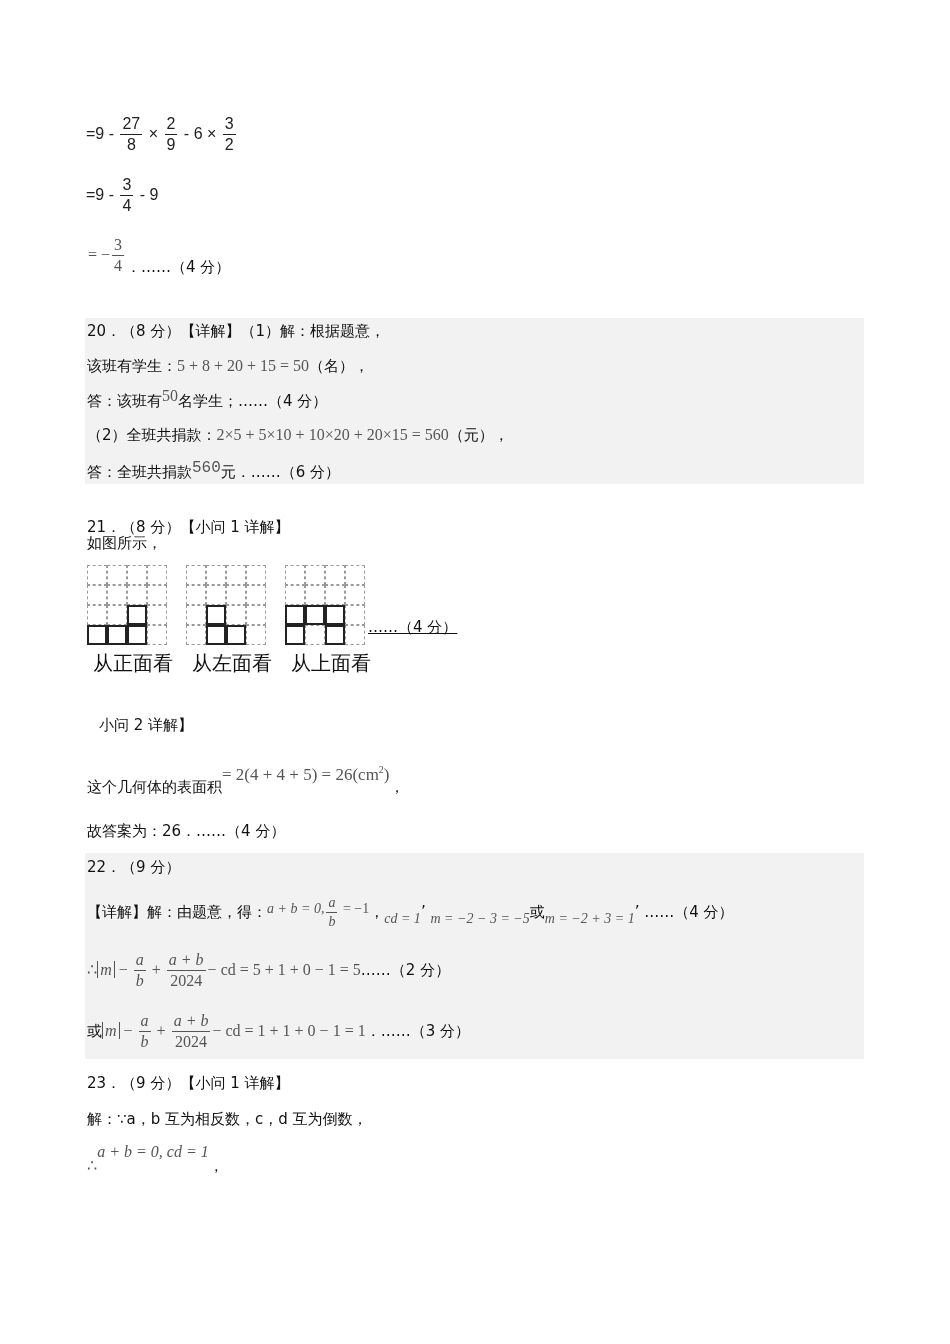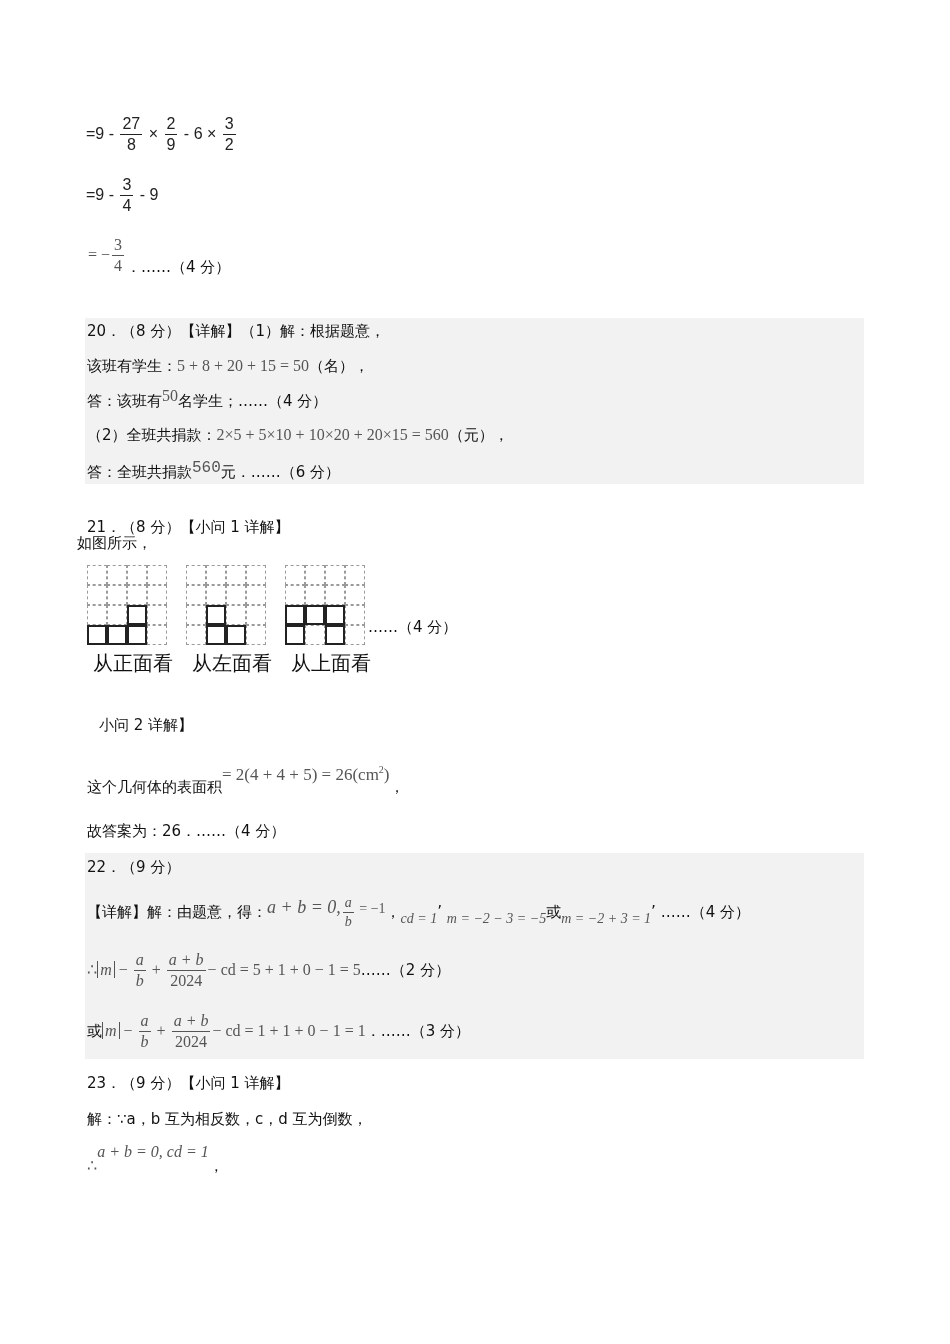--- a/index.html
+++ b/index.html
@@ -58,21 +58,21 @@
   <span>答：该班有</span><span class="m" style="position:relative;top:-5px;">50</span><span>名学生；……（4 分）</span>
 </div>
 <div class="abs cn" style="left:87px;top:426px;">
   <span>（2）全班共捐款：</span><span class="m">2×5 + 5×10 + 10×20 + 20×15 = 560</span><span>（元），</span>
 </div>
 <div class="abs cn" style="left:87px;top:463px;">
   <span>答：全班共捐款</span><span class="m" style="position:relative;top:-5px;font-family:Liberation Mono, monospace;">560</span><span>元．……（6 分）</span>
 </div>
 
 <div class="abs cn" style="left:87px;top:498px;margin-top:20px;">21．（8 分）【小问 1 详解】</div>
-<div class="abs cn" style="left:77px;top:534px;text-align:right;">如图所示，</div>
+<div class="abs cn" style="left:87px;top:534px;text-align:right;">如图所示，</div>
 
 <div class="grid" style="left:87px;top:565px;">
     <div class="cell" style="left: 0px; top: 0px;"></div>
     <div class="cell" style="left: 20px; top: 0px;"></div>
     <div class="cell" style="left: 40px; top: 0px;"></div>
     <div class="cell" style="left: 60px; top: 0px;"></div>
     <div class="cell" style="left: 0px; top: 20px;"></div>
     <div class="cell" style="left: 20px; top: 20px;"></div>
     <div class="cell" style="left: 40px; top: 20px;"></div>
     <div class="cell" style="left: 60px; top: 20px;"></div>
@@ -130,32 +130,32 @@
     <div class="solid" style="left: 0px; top: 40px;"></div>
     <div class="solid" style="left: 20px; top: 40px;"></div>
     <div class="solid" style="left: 40px; top: 40px;"></div>
     <div class="solid" style="left: 0px; top: 60px;"></div>
     <div class="solid" style="left: 40px; top: 60px;"></div>
   </div>
 
 <div class="gridlabel cn" style="left:93px;top:650px;">从正面看</div>
 <div class="gridlabel cn" style="left:192px;top:650px;">从左面看</div>
 <div class="gridlabel cn" style="left:291px;top:650px;">从上面看</div>
-<div class="abs cn" style="left:368px;top:618px;">……（4 分）</div>
+<div class="abs cn" style="left:368px;top:618px;text-decoration:underline;">……（4 分）</div>
 
 <div class="abs cn" style="left:99px;top:716px;">小问 2 详解】</div>
 <div class="abs cn" style="left:87px;top:764px;">
   <span style="position:relative;top:12px;">这个几何体的表面积</span><span class="m" style="font-size:17px;"><span>= 2(4 + 4 + 5) = 26(cm</span><span class="sup">2</span><span>)</span></span><span style="position:relative;top:12px;">，</span>
 </div>
 <div class="abs cn" style="left:87px;top:822px;">故答案为：26．……（4 分）</div>
 
 <div class="graybox" style="left:85px;top:853px;width:779px;height:206px;"></div>
 <div class="abs cn" style="left:87px;top:858px;">22．（9 分）</div>
 <div class="abs cn" style="left:87px;top:896px;">
-  <span>【详解】解：由题意，得：</span><span class="m mi" style="font-size:18px;position:relative;top:-4px;font-family:Liberation Serif, serif;">a + b = 0,</span><span class="frac m mi" style="font-size:14px;">
+  <span>【详解】解：由题意，得：</span><span class="m mi" style="font-size:14px;position:relative;top:-4px;font-family:Liberation Serif, serif;">a + b = 0,</span><span class="frac m mi" style="font-size:14px;">
       <span class="num">a</span>
       <span class="den">b</span>
     </span><span class="m" style="font-size:14px;position:relative;top:-4px;"> = −1</span><span>，</span><span class="m mi" style="font-size:14px;position:relative;top:6px;">cd = 1</span><span>’</span> <span class="m mi" style="font-size:14px;position:relative;top:6px;">m = −2 − 3 = −5</span><span>或</span><span class="m mi" style="font-size:14px;position:relative;top:6px;">m = −2 + 3 = 1</span><span>’ ……（4 分）</span>
 </div>
 <div class="abs" style="left:87px;top:952px;">
   <span class="m">∴</span><span class="m mi abs-bar">m</span><span class="m"> − </span><span class="frac m mi">
       <span class="num">a</span>
       <span class="den">b</span>
     </span><span class="m"> + </span><span class="frac m">
       <span class="num mi">a + b</span>

